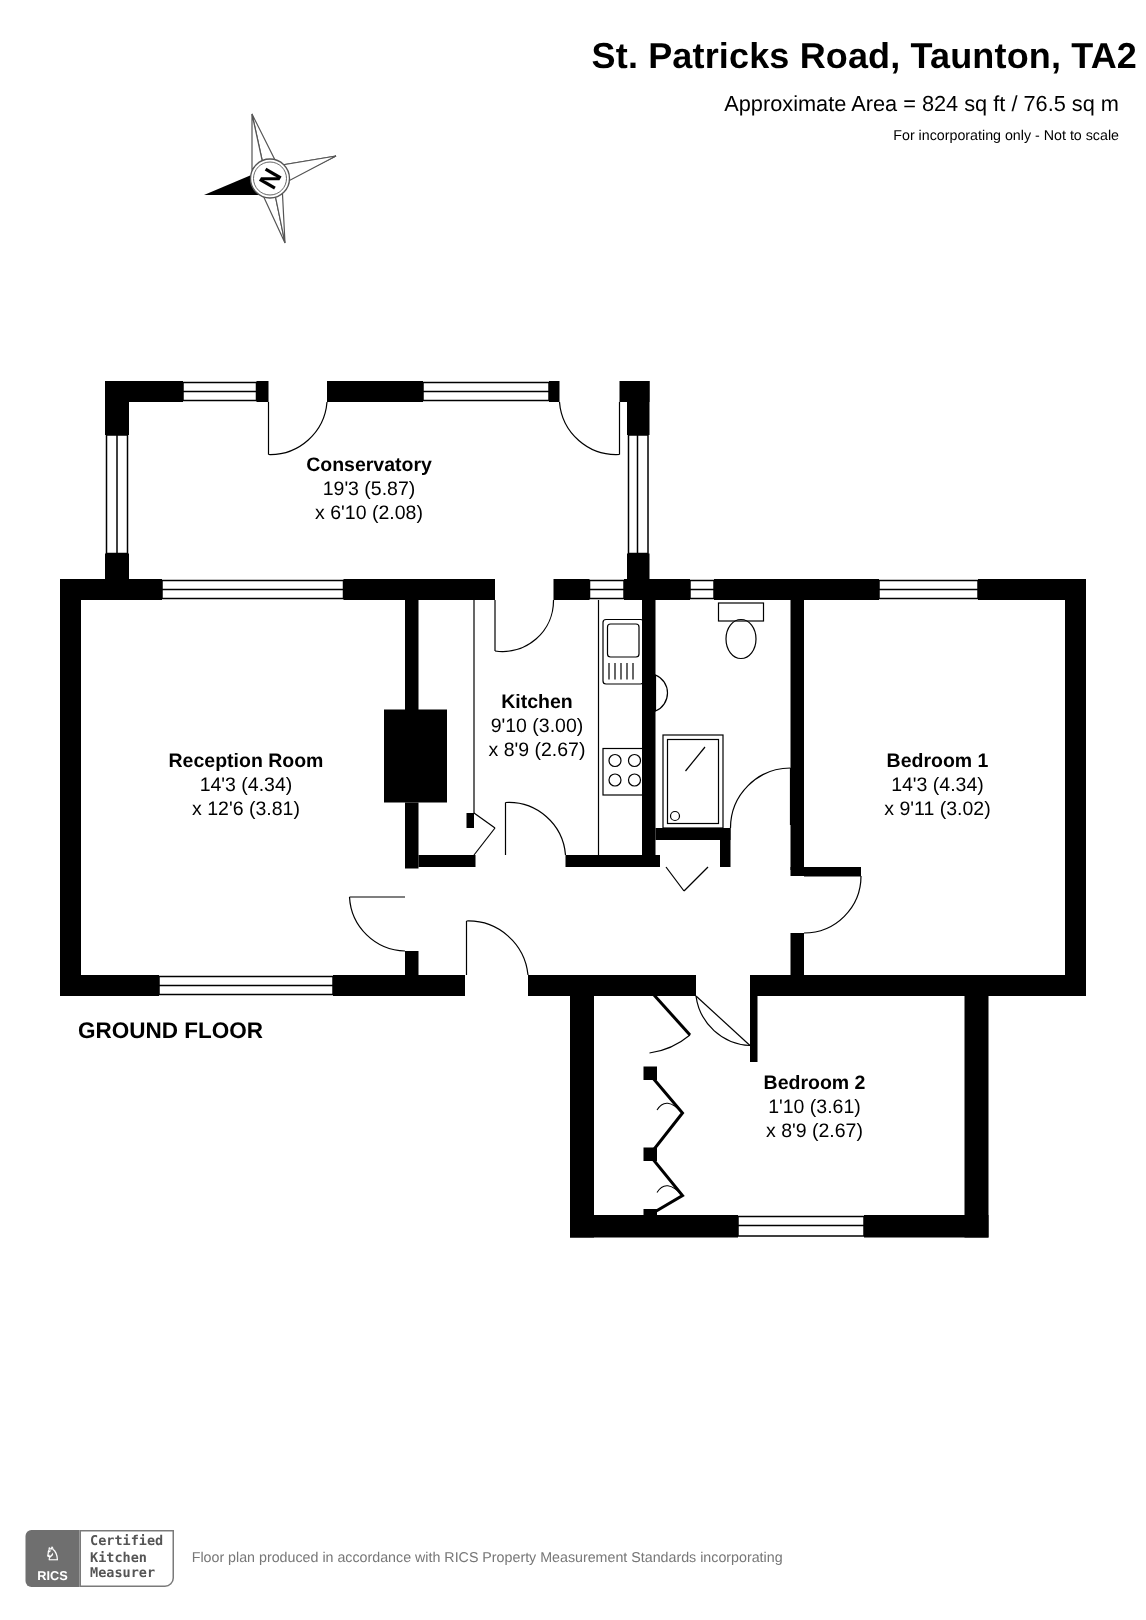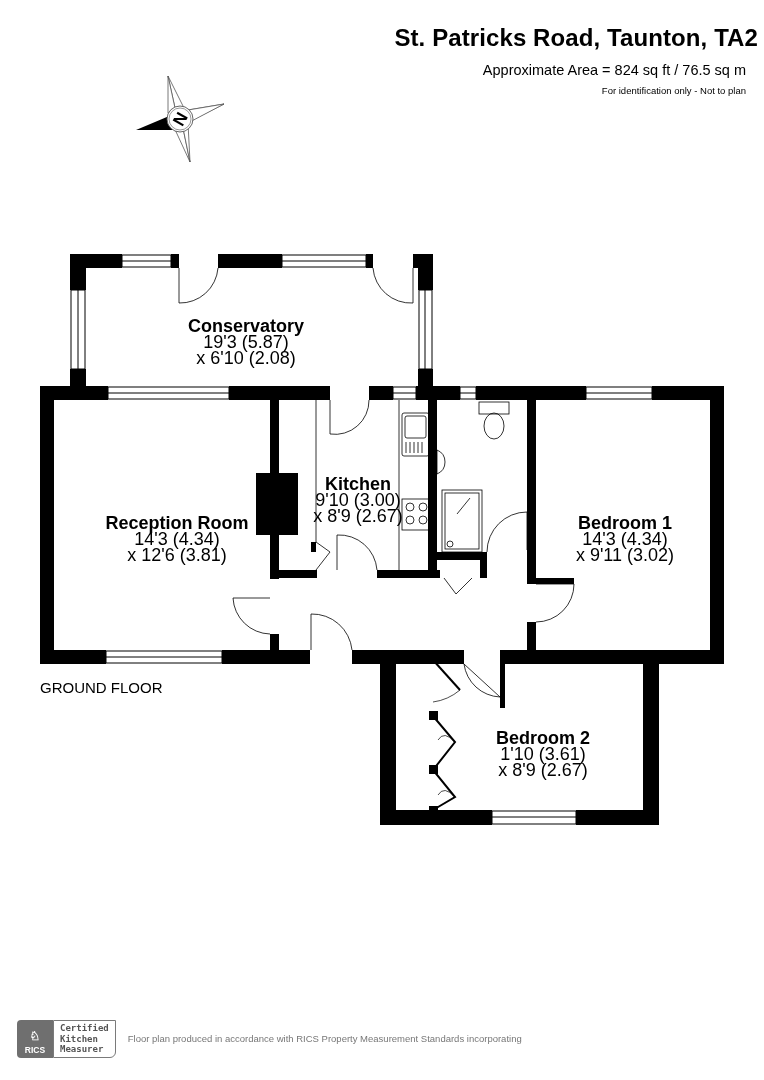--- a/index.html
+++ b/index.html
@@ -2,37 +2,37 @@
 <html><head>
   <meta charset="utf-8">
   <style>
     html, body { margin: 0; padding: 0; background: #ffffff; }
     body { width: 764px; height: 1080px; position: relative; overflow: hidden; font-family: "Liberation Sans", sans-serif; color: #000; }
     .title { position: absolute; right: 6px; top: 24px; font-size: 24px; font-weight: bold; letter-spacing: 0.1px; white-space: nowrap; }
     .area { position: absolute; right: 18px; top: 62px; font-size: 14.5px; white-space: nowrap; }
     .disclaimer { position: absolute; right: 18px; top: 85px; font-size: 9.5px; white-space: nowrap; }
     .compass { position: absolute; left: 128px; top: 68px; width: 100px; height: 100px; }
     .plan { position: absolute; left: 0; top: 0; width: 764px; height: 1080px; }
-    .room-label { position: absolute; text-align: center; font-size: 18px; line-height: 16px; white-space: nowrap; transform: translateX(-50%); margin-top: 16px; }
+    .room-label { position: absolute; text-align: center; font-size: 13px; line-height: 16px; white-space: nowrap; transform: translateX(-50%); }
     .room-label .rname { font-weight: bold; display: block; }
     .room-label .rdim { display: block; }
-    .floor-label { position: absolute; left: 40px; top: 679px; font-size: 15px; font-weight: normal; }
+    .floor-label { position: absolute; left: 52px; top: 679px; font-size: 15px; font-weight: bold; }
     .footer { position: absolute; left: 17px; top: 1020px; display: flex; align-items: center; gap: 8px; }
     .rics-logo { width: 36px; height: 38px; background: #6f6f6f; color: #fff; display: flex; flex-direction: column; align-items: center; justify-content: flex-end; font-size: 8.5px; font-weight: bold; padding-bottom: 3px; box-sizing: border-box; border-radius: 4px 0 0 4px; }
     .rics-logo .lion { font-size: 12px; line-height: 14px; margin-bottom: 2px; }
     .cert-box { border: 1px solid #7a7a7a; border-radius: 0 0 6px 0; padding: 2px 6px; height: 38px; box-sizing: border-box; display: flex; flex-direction: column; justify-content: center; margin-left: -8px; }
     .cert-box span { font-family: "DejaVu Sans Mono", monospace; font-size: 9px; line-height: 10.5px; color: #555; font-weight: bold; }
     .footer-text { font-size: 9.5px; line-height: 12px; color: #777; margin-left: 4px; }
   </style>
 </head>
 <body>
 
 <div class="title">St. Patricks Road, Taunton, TA2</div>
 <div class="area">Approximate Area = 824 sq ft / 76.5 sq m</div>
-<div class="disclaimer">For identification only - Not to plan</div>
+<div class="disclaimer">For incorporating only - Not to scale</div>
 
 <svg class="compass" viewBox="0 0 100 100">
   <g stroke="#555" stroke-width="0.8" fill="#fff">
     <polygon points="40,8 47,40 58,44"></polygon>
     <polygon points="96,36 60,42 56,56"></polygon>
     <polygon points="62,94 55,60 44,55"></polygon>
     <polygon points="47,40 40,8 40,45"></polygon>
     <polygon points="60,42 96,36 58,56"></polygon>
     <polygon points="55,60 62,94 60,55"></polygon>
   </g>
@@ -184,21 +184,21 @@
     <line x1="470" y1="498" x2="457" y2="514"></line>
     <circle cx="450" cy="544" r="3"></circle>
   </g>
 </svg>
 
 <div class="room-label" style="left:246px; top:302px;">
   <span class="rname">Conservatory</span>
   <span class="rdim">19'3 (5.87)</span>
   <span class="rdim">x 6'10 (2.08)</span>
 </div>
-<div class="room-label" style="left:177px; top:499px;">
+<div class="room-label" style="left:164px; top:499px;">
   <span class="rname">Reception Room</span>
   <span class="rdim">14'3 (4.34)</span>
   <span class="rdim">x 12'6 (3.81)</span>
 </div>
 <div class="room-label" style="left:358px; top:460px;">
   <span class="rname">Kitchen</span>
   <span class="rdim">9'10 (3.00)</span>
   <span class="rdim">x 8'9 (2.67)</span>
 </div>
 <div class="room-label" style="left:625px; top:499px;">

